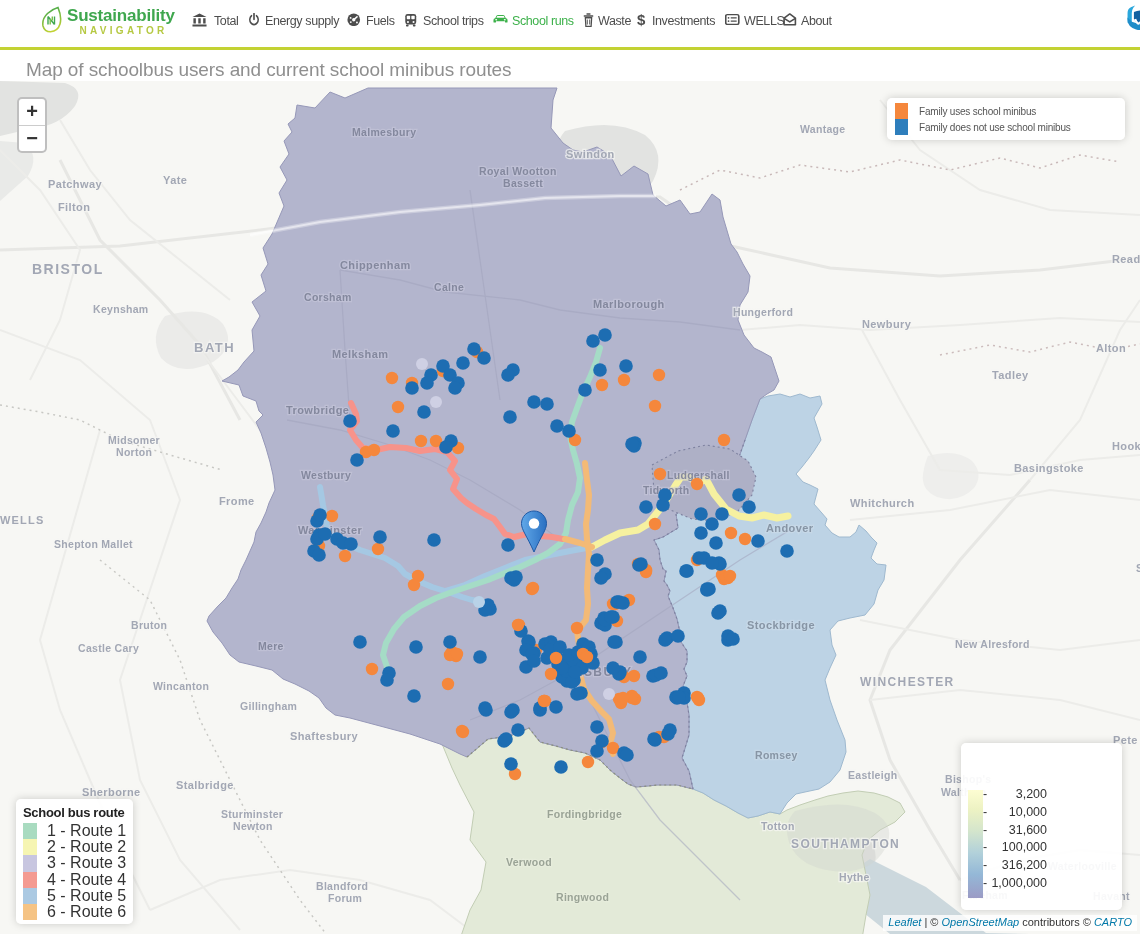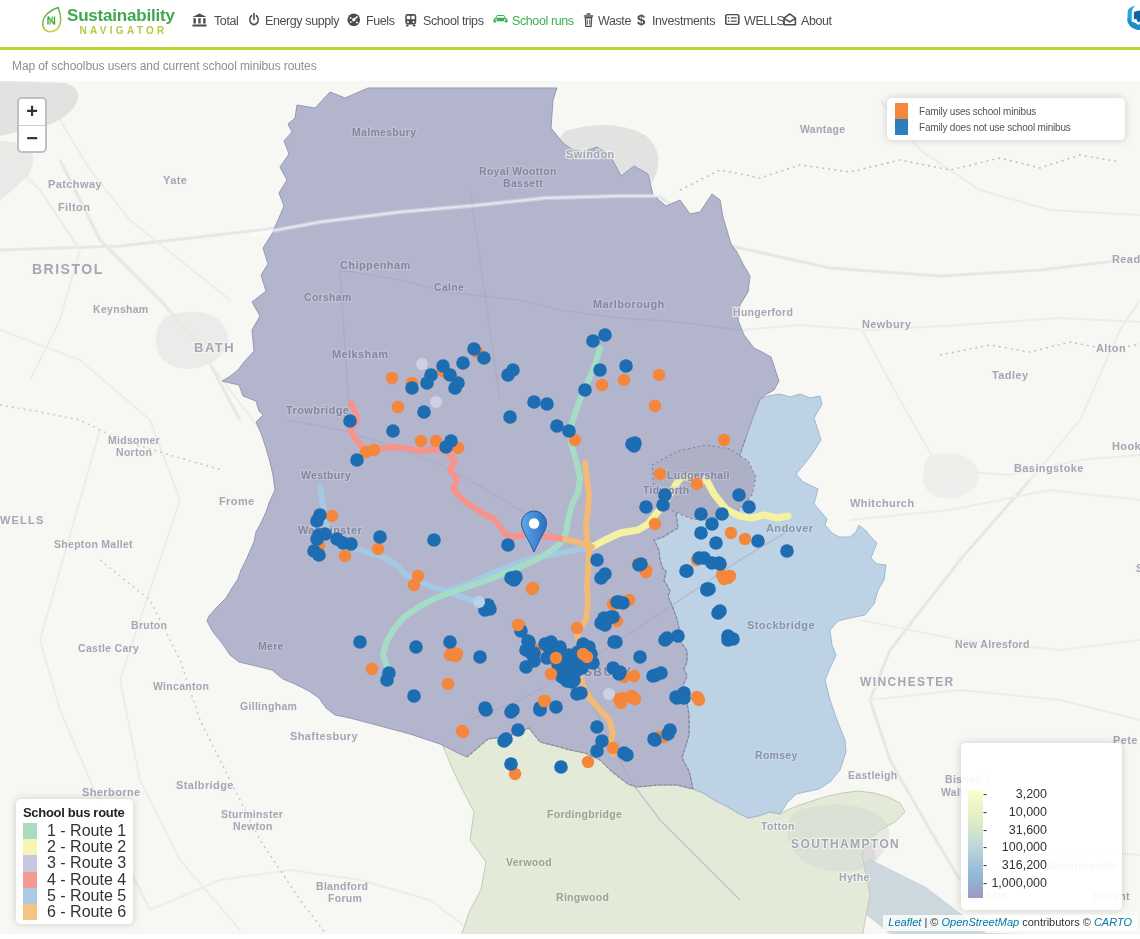--- a/index.html
+++ b/index.html
@@ -1,18 +1,18 @@
 <!DOCTYPE html>
 <html><head><meta charset="utf-8">
 <style>
 *{margin:0;padding:0;box-sizing:border-box;}
 body{width:1140px;height:939px;font-family:"Liberation Sans",sans-serif;background:#fff;overflow:hidden;position:relative;}
 #nav{position:absolute;left:0;top:0;width:1140px;height:47px;background:#fff;margin-left:35px;}
 #greenline{position:absolute;left:0;top:47px;width:1140px;height:3px;background:#c3d233;}
-#subtitle{position:absolute;left:12px;top:59px;font-size:12px;color:#8f8f8f;letter-spacing:-0.1px;text-align:center;}
+#subtitle{position:absolute;left:26px;top:59px;font-size:19px;color:#8f8f8f;letter-spacing:-0.1px;text-align:center;}
 #map{position:absolute;left:0;top:81px;width:1140px;height:853px;background:#f7f7f4;overflow:hidden;}
 .nlab{position:absolute;top:13.5px;font-size:12.5px;letter-spacing:-0.4px;color:#4d4d4d;white-space:nowrap;}
 .nico{position:absolute;top:12.5px;}
 .zoomctl{position:absolute;left:17px;top:97px;width:30px;background:#fff;border:2px solid rgba(0,0,0,0.25);border-radius:5px;z-index:20;}
 .zoomctl .zb{width:26px;height:26px;line-height:25px;text-align:center;font-size:20px;font-weight:bold;color:#333;}
 .zoomctl .zb+.zb{border-top:1px solid #ccc;}
 .legend{position:absolute;background:rgba(255,255,255,0.92);border-radius:5px;box-shadow:0 0 8px rgba(0,0,0,0.18);z-index:20;}
 #leg-minibus{left:887px;top:98px;width:238px;height:42px;padding:5px 8px;}
 #leg-minibus .row{display:flex;align-items:center;height:16px;font-size:10px;color:#555;white-space:nowrap;letter-spacing:-0.2px;}
 #leg-minibus .sw{width:13px;height:16px;margin-right:11px;flex:none;}

